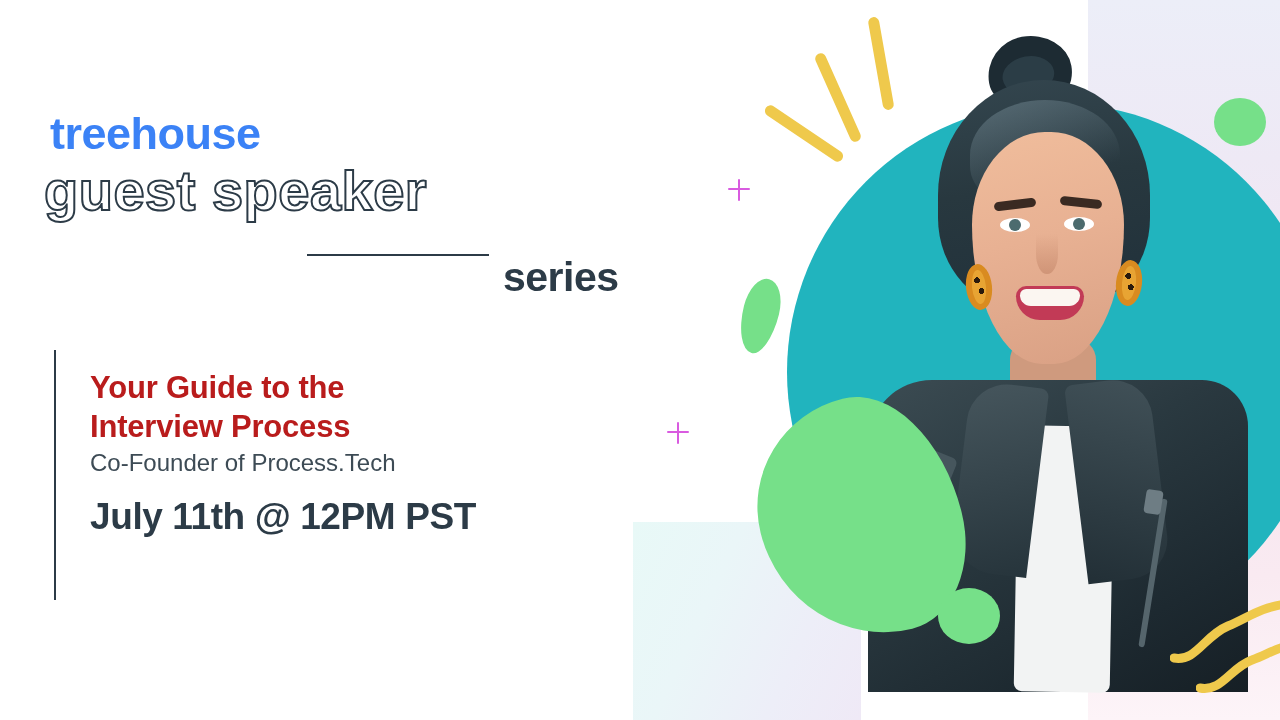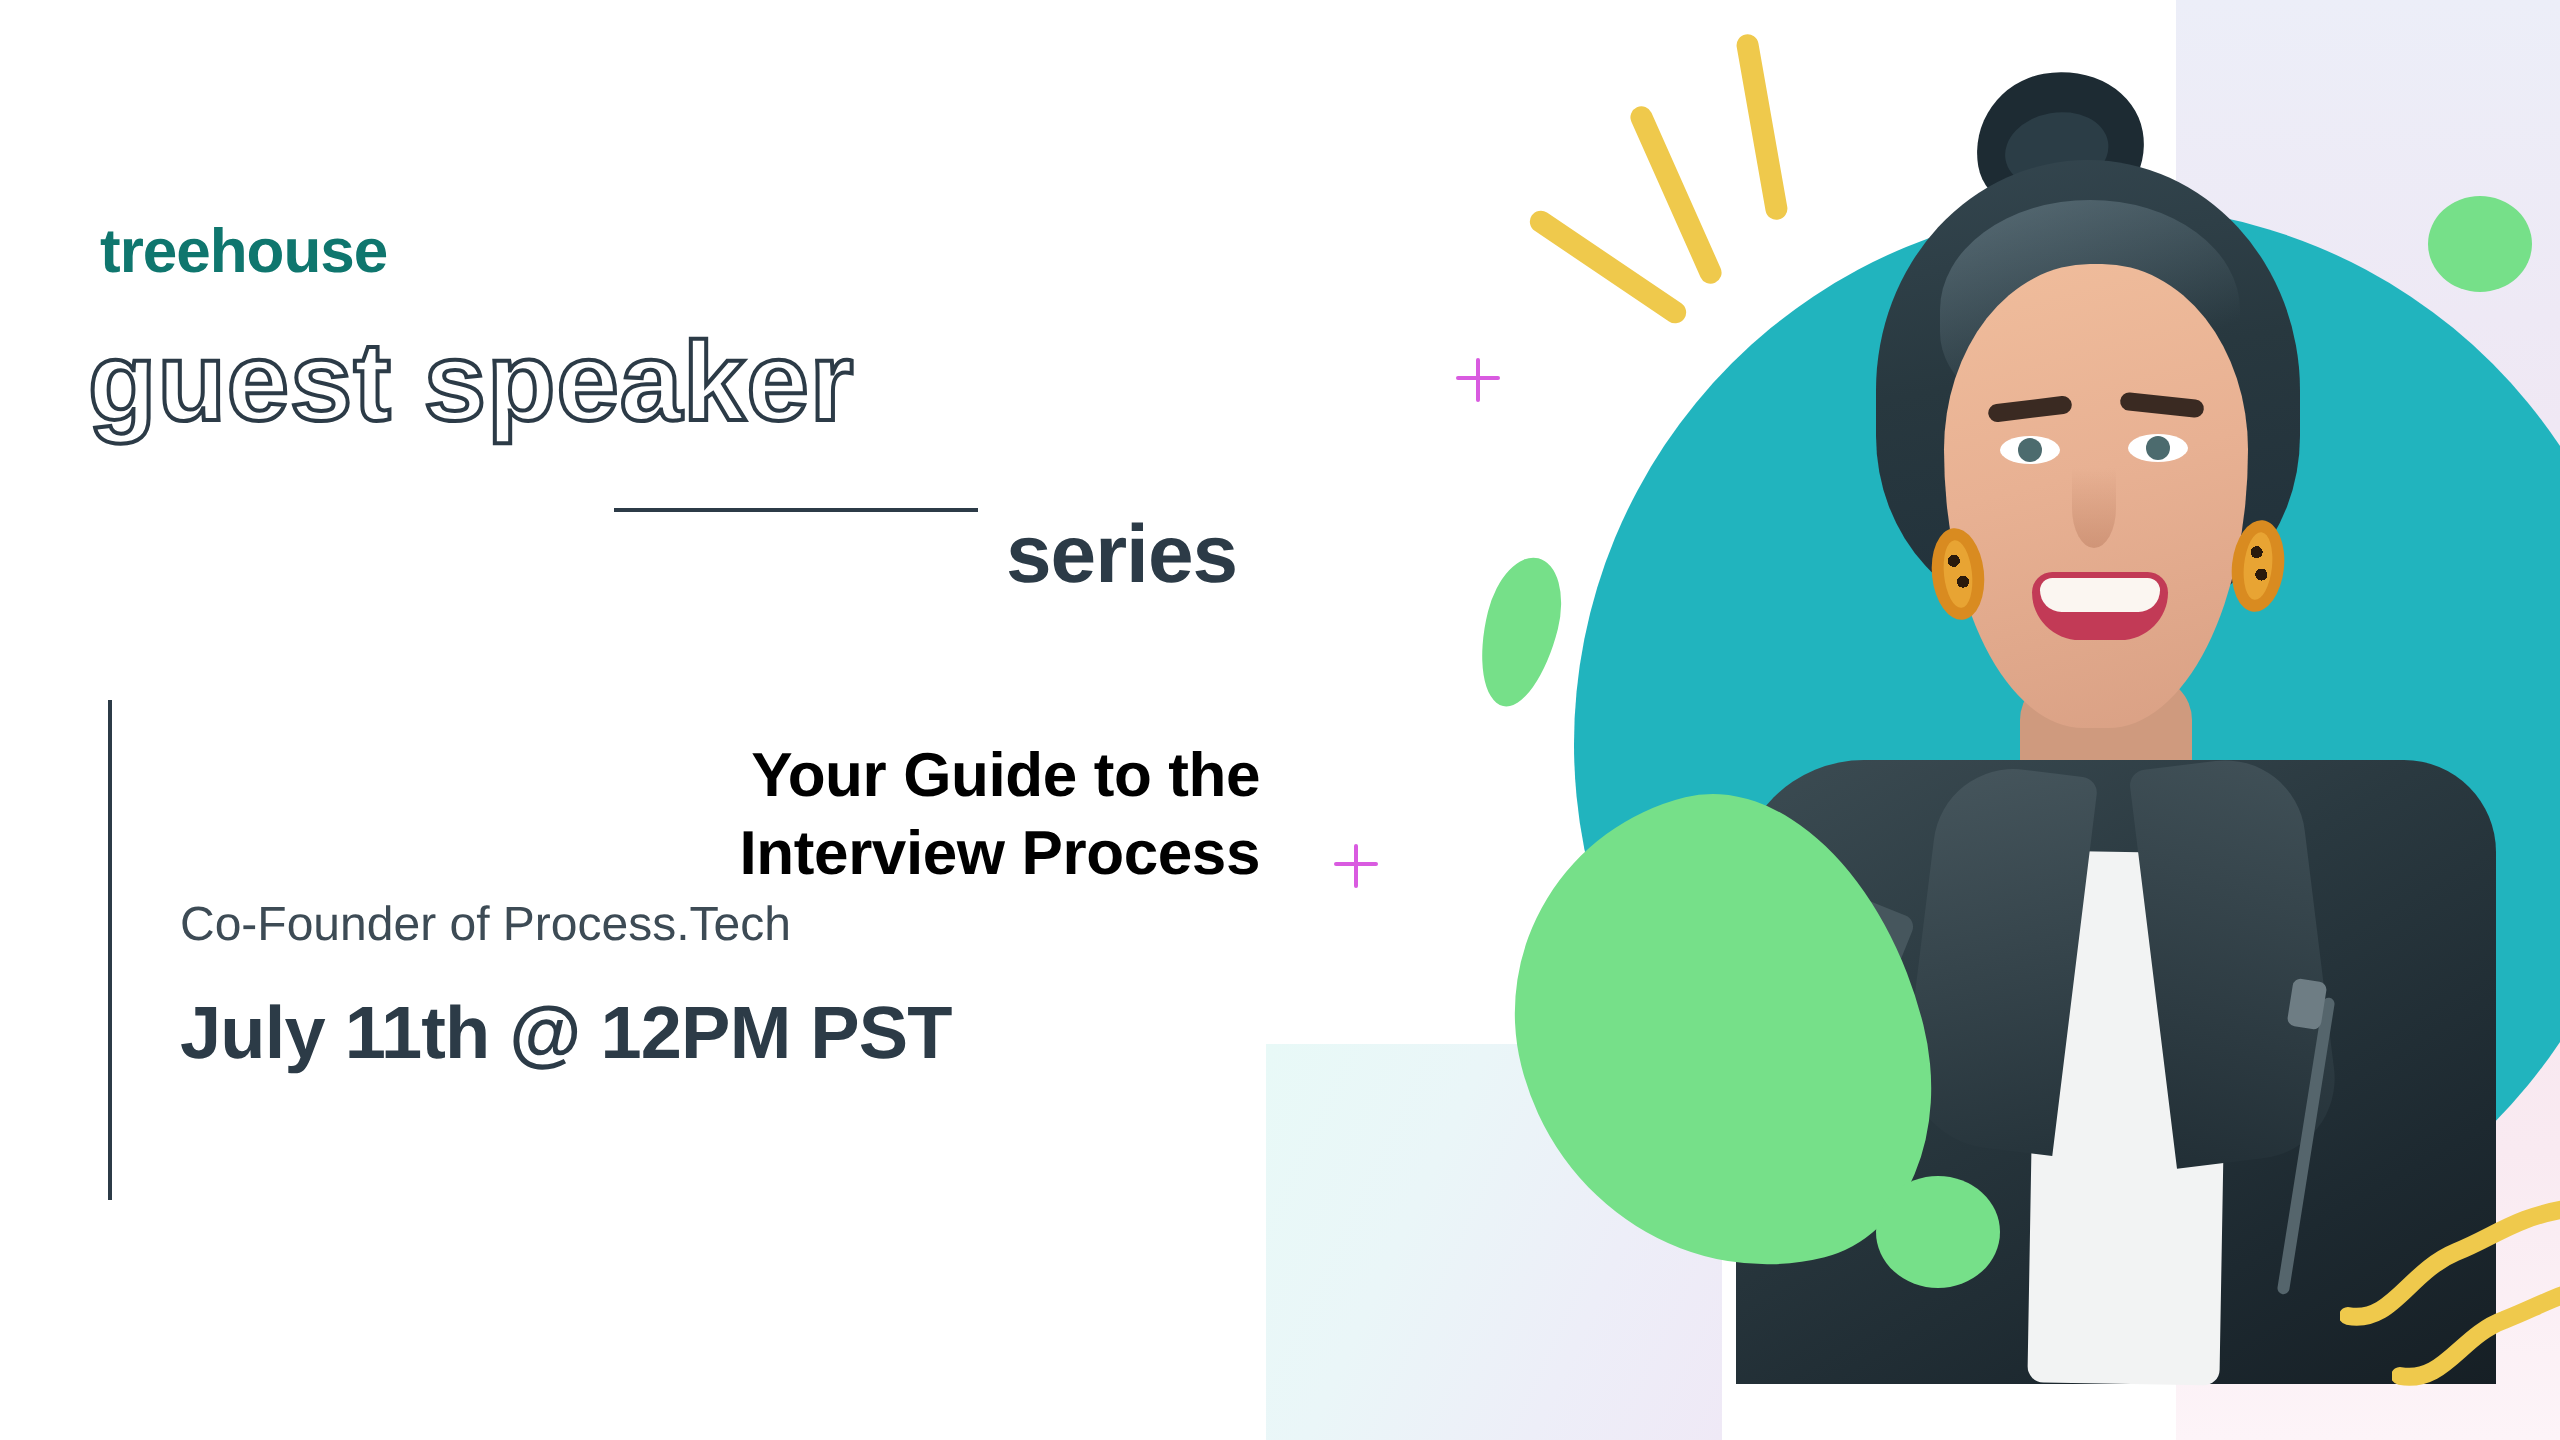--- a/index.html
+++ b/index.html
@@ -249,22 +249,22 @@
   .spark-2 { left:790px; top:92px;  width:96px; height:11px; transform:rotate(66deg); }
   .spark-3 { left:834px; top:58px;  width:94px; height:11px; transform:rotate(80deg); }
 
   
   .squiggle { position:absolute; }
   .squiggle svg { display:block; }
 
   
   .brandline {
     position:absolute; left:50px; top:108px;
-    font-size:31px; font-weight:700; letter-spacing:-0.5px;
-    color:#0f766e;
+    font-size:45px; font-weight:700; letter-spacing:-0.5px;
+    color:#3b82f6;
   }
 
   .hollow {
     position:absolute; left:44px; top:158px;
     font-size:56px; font-weight:700; letter-spacing:0.5px;
     color:transparent;
     -webkit-text-stroke:2px #2c3b47;
     white-space:nowrap;
   }
 
@@ -282,21 +282,21 @@
 
   .info-rule {
     position:absolute; left:54px; top:350px;
     width:2px; height:250px; background:#2c3b47;
   }
 
   .info-block { position:absolute; left:90px; top:368px; width:540px; }
 
   .talk-title {
     font-size:31px; font-weight:700; line-height:1.27;
-    color:#000000; letter-spacing:-0.2px;text-align:right;
+    color:#b91c1c; letter-spacing:-0.2px;
   }
   .speaker-name {
     margin-top:16px;
     font-size:24px; font-weight:400; line-height:1.33;
     color:#3d4b55;
   }
   .speaker-role {
     font-size:24px; font-weight:400; line-height:1.33;
     color:#3d4b55;
   }

